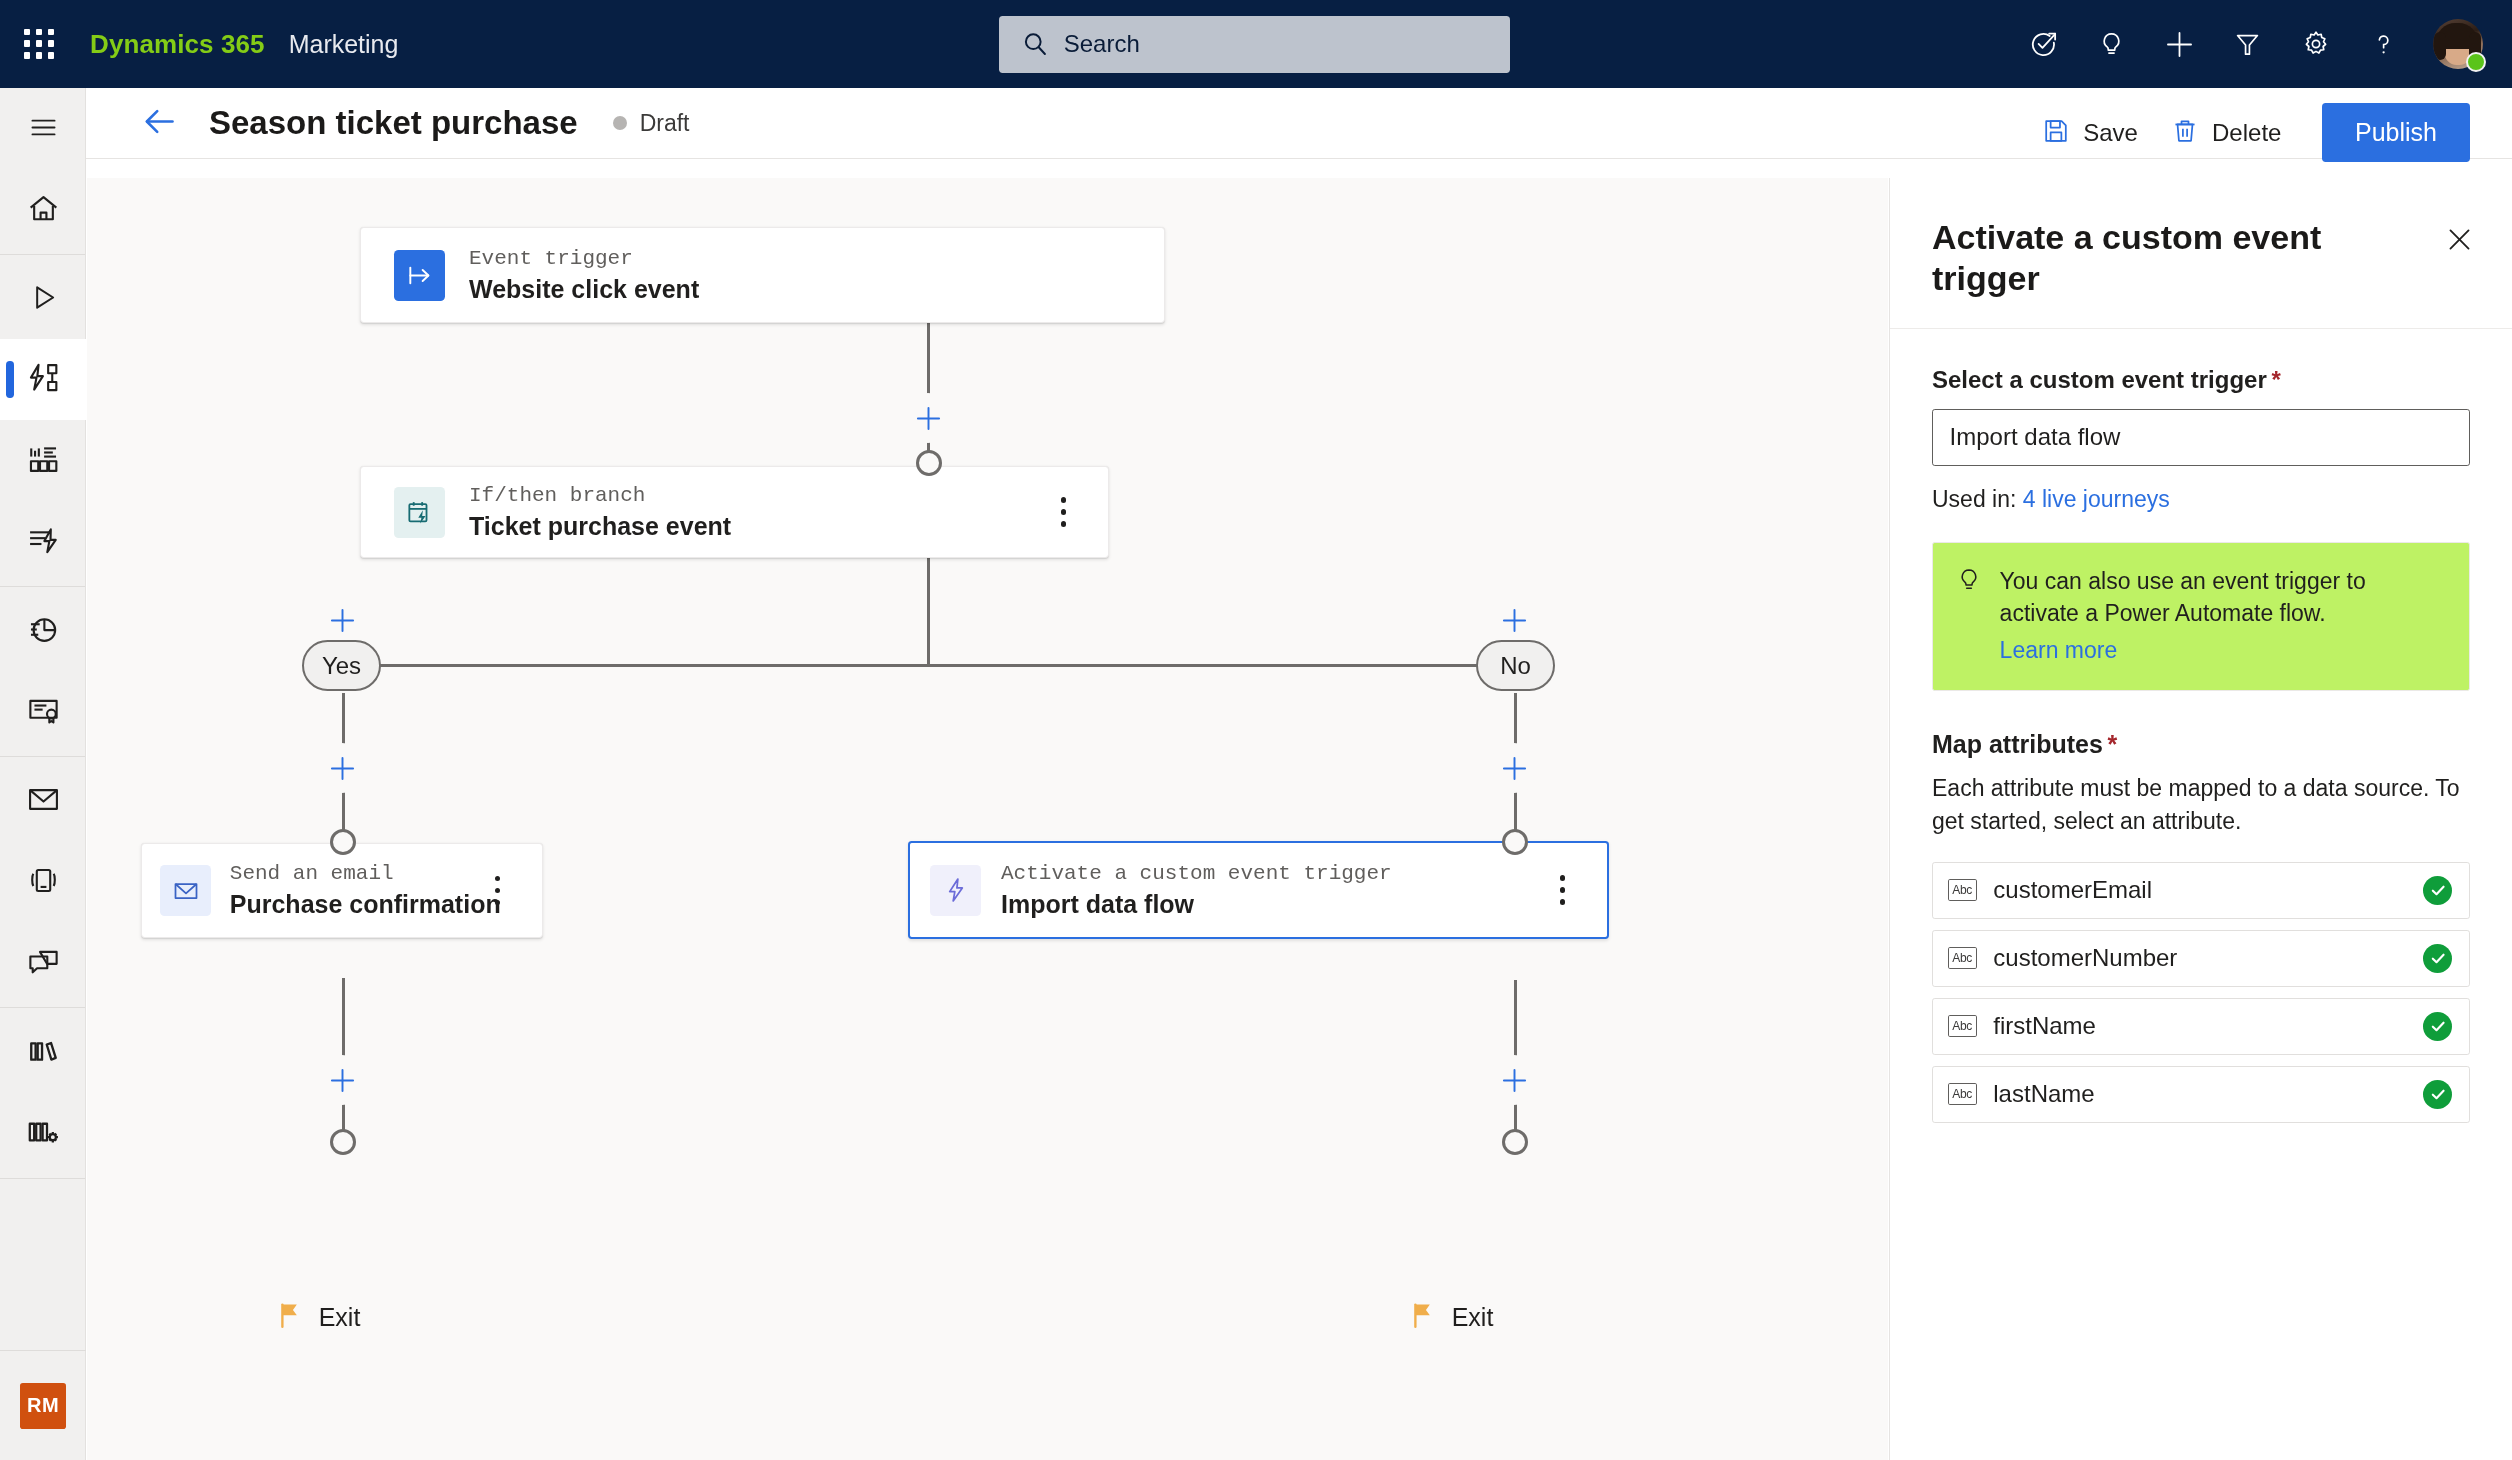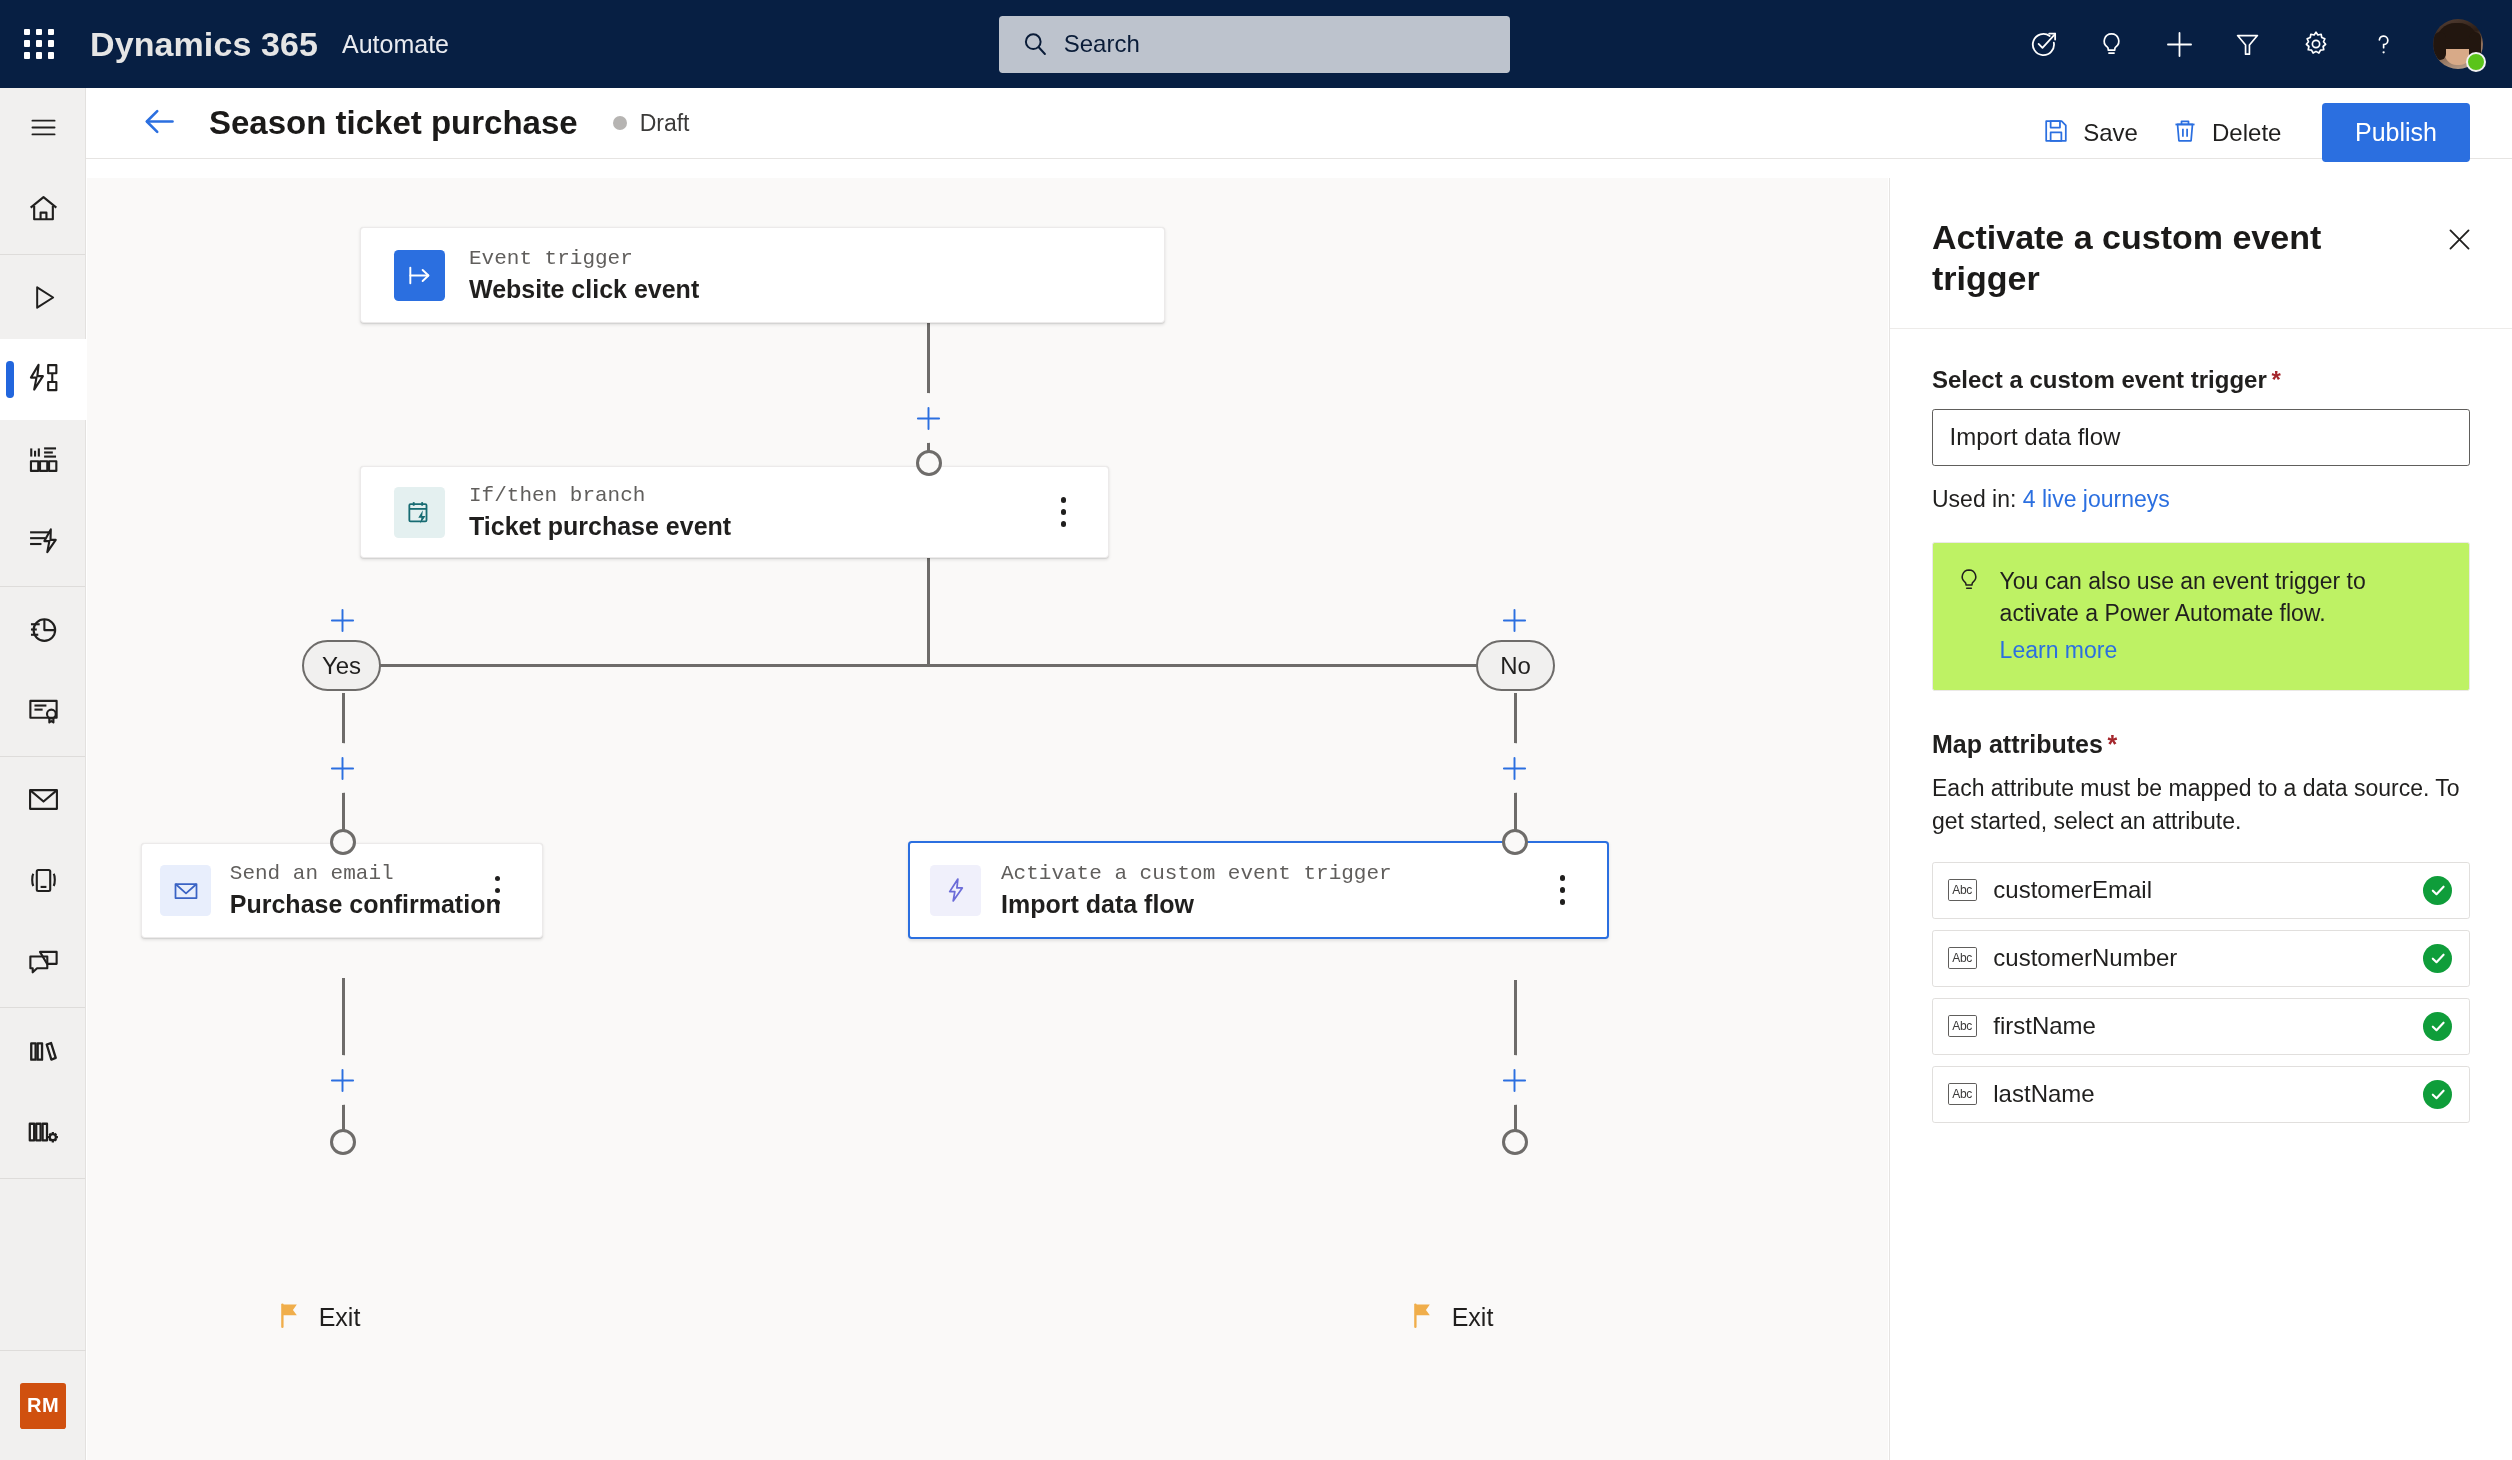--- a/index.html
+++ b/index.html
@@ -20,21 +20,21 @@
     width: 31px; height: 31px;
     margin-left: 24px;
     display: grid;
     grid-template-columns: repeat(3, 1fr);
     grid-template-rows: repeat(3, 1fr);
     gap: 4.6px;
     cursor: pointer;
   }
   .waffle i { width: 6.4px; height: 6.4px; border-radius: 0.9px; background: #fff; display: block; }
   .brand {
-    color: #e5e5e5; font-size: 34px; font-weight: 600;
+    color: #84cc16; font-size: 26px; font-weight: 600;
     margin-left: 35px; letter-spacing: 0.1px; white-space: nowrap;
   }
   .appname {
     color: #e8eaef; font-size: 25px; font-weight: 400;
     margin-left: 24px; white-space: nowrap;
   }
   .searchwrap {
     position: absolute; left: 999px; top: 15.6px;
     width: 511px; height: 57px;
     background: #bdc3cd; border-radius: 3.7px;
@@ -291,21 +291,21 @@
       <i></i>
       <i></i>
       <i></i>
       <i></i>
       <i></i>
       <i></i>
       <i></i>
       <i></i>
   </div>
   <div class="brand">Dynamics 365</div>
-  <div class="appname">Automate</div>
+  <div class="appname">Marketing</div>
 
   <div class="searchwrap">
     <span class="sicon">
       <svg width="28" height="28" viewBox="0 0 24 24" fill="none" stroke="#0a1c38" stroke-width="1.7">
         <circle cx="10.5" cy="10" r="6.3"></circle>
           <line x1="15.2" y1="14.8" x2="20.5" y2="20.6" stroke-linecap="round"></line>
       </svg>
     </span>
     <span class="stext">Search</span>
   </div>

